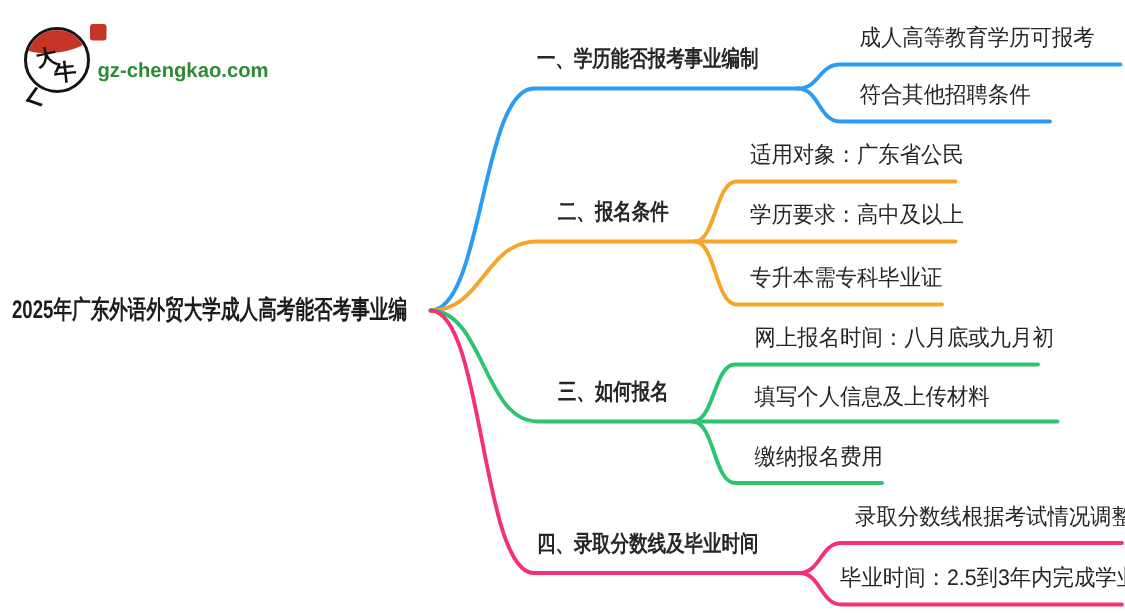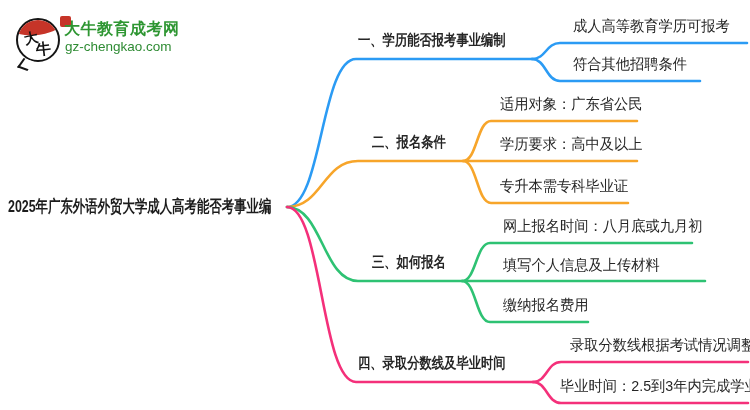--- a/index.html
+++ b/index.html
@@ -23,21 +23,21 @@
     border-radius:50%;transform:rotate(-9deg);}
   .logo-char1{position:absolute;left:6px;top:11px;font-size:14px;font-weight:700;color:#111;
     transform:rotate(-12deg);line-height:14px;}
   .logo-char2{position:absolute;left:18px;top:21px;font-size:15px;font-weight:700;color:#111;
     transform:rotate(-6deg);line-height:15px;}
   .logo-seal{position:absolute;left:46px;top:4px;width:11px;height:11px;background:#c63428;border-radius:2px;}
   .logo-tail{position:absolute;left:6px;top:47px;width:9px;height:9px;background:#fff;
     border-left:2.5px solid #151515;border-bottom:2.5px solid #151515;transform:rotate(20deg) skewX(-15deg);}
   .logo-title{position:absolute;left:50px;top:8px;font-size:16px;font-weight:700;color:#2e9632;
     letter-spacing:.5px;line-height:18px;}
-  .logo-domain{position:absolute;left:51px;top:27px;font-size:13.5px;font-weight:400;color:#2e8b33;line-height:16px;}
+  .logo-domain{position:absolute;left:51px;top:27px;font-size:13.5px;font-weight:700;color:#2e8b33;line-height:16px;}
 </style>
 </head>
 <body>
 
 <div class="stage">
 
   <svg class="lines" width="750" height="410" viewBox="0 0 750 410" aria-hidden="true">
     <g fill="none" stroke-width="2.6" stroke-linecap="round" stroke-linejoin="round">
 
       <path d="M287 207 C322 207 321 59 356 59 L532 59" stroke="#2b9bf4"></path>
@@ -59,21 +59,20 @@
   </svg>
 
   <div class="logo">
     <div class="logo-bubble">
       <div class="logo-red-cap"></div>
       <span class="logo-char1">大</span>
       <span class="logo-char2">牛</span>
     </div>
     <div class="logo-seal"></div>
     <div class="logo-tail"></div>
-    <div class="logo-title">大牛教育成考网</div>
     <div class="logo-domain">gz-chengkao.com</div>
   </div>
 
   <div class="txt root-topic" style="left:8px;top:196px;">2025年广东外语外贸大学成人高考能否考事业编</div>
 
   <div class="txt node-topic" style="left:358px;top:30px;">一、学历能否报考事业编制</div>
   <div class="txt leaf-topic" style="left:573px;top:16px;">成人高等教育学历可报考</div>
   <div class="txt leaf-topic" style="left:573px;top:54px;">符合其他招聘条件</div>
 
   <div class="txt node-topic" style="left:372px;top:132px;">二、报名条件</div>

